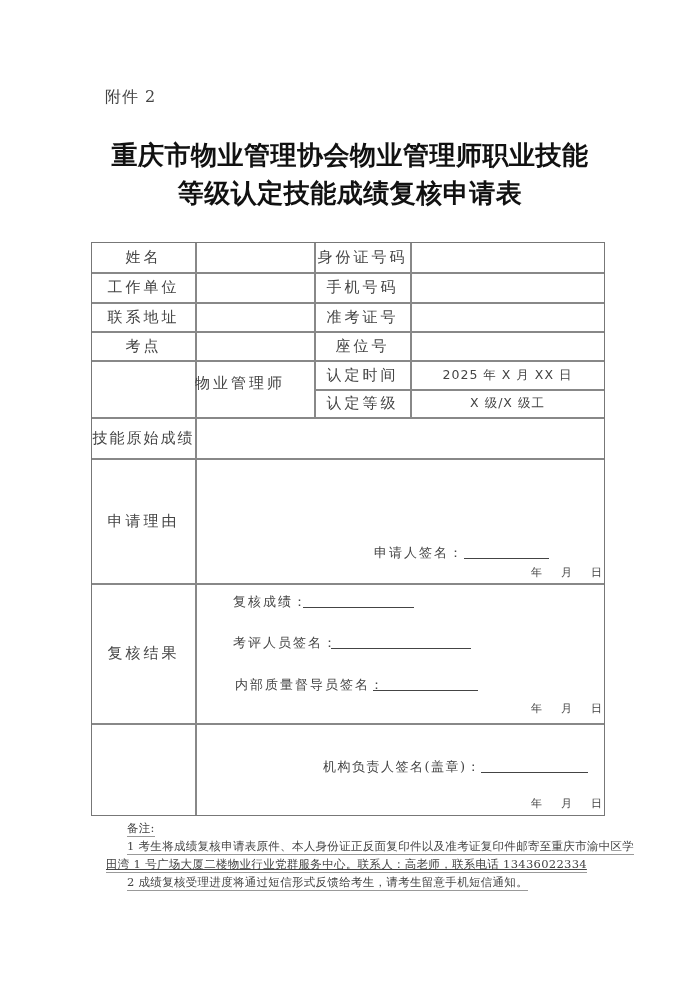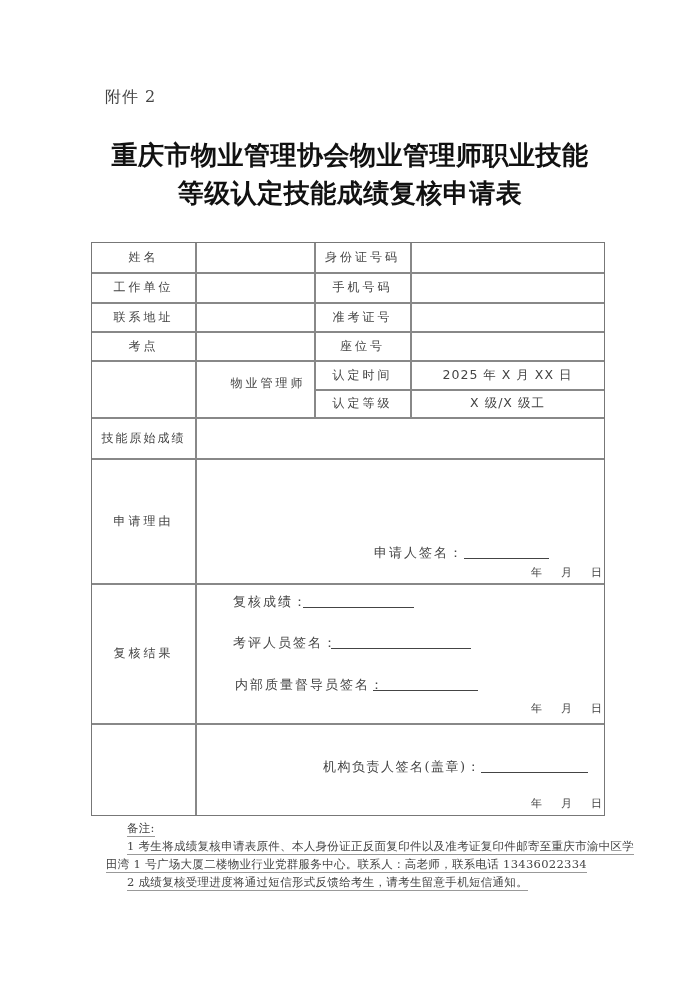--- a/index.html
+++ b/index.html
@@ -11,21 +11,21 @@
            font-size: 26px; color: #111; letter-spacing: 0.5px; }
   .title.l1 { top: 138px; }
   .title.l2 { top: 176px; }
 
   .tbl { position: absolute; left: 91px; top: 242px; width: 514px; height: 574px;
          border: 1.5px solid #777; box-sizing: border-box; }
   .hl, .vl { position: absolute; background: #888; }
   .hl { height: 1.5px; }
   .vl { width: 1.5px; }
   .cell { position: absolute; display: flex; align-items: center; justify-content: center;
-          font-size: 12px; color: #444; letter-spacing: 3px; text-align: center; }
+          font-size: 15px; color: #444; letter-spacing: 3px; text-align: center; }
   .val { letter-spacing: 1px; font-family: "DejaVu Sans", "Liberation Sans", sans-serif; font-size: 12.5px; color: #444; }
   .txt { position: absolute; font-size: 13px; color: #444; letter-spacing: 2px; white-space: nowrap; }
   .line { position: absolute; height: 1.3px; background: #444; }
   .date { position: absolute; font-size: 11px; color: #444; white-space: nowrap; word-spacing: 0; }
   .date span { display: inline-block; width: 30px; text-align: left; }
   .multi { position: absolute; font-size: 13px; color: #444; letter-spacing: 3px; text-align: center; line-height: 20px; }
 
   .notes { position: absolute; left: 0; top: 820px; width: 700px; font-size: 11.5px; color: #444; }
   .note { position: absolute; white-space: nowrap; border-bottom: 1px solid #999; line-height: 16px; letter-spacing: 0.3px; }
 </style>
@@ -65,21 +65,21 @@
   <div class="cell" style="left:0;top:60px;width:103px;height:28px;">联系地址</div>
   <div class="cell" style="left:104px;top:60px;width:118px;height:28px;"></div>
   <div class="cell" style="left:223px;top:60px;width:95px;height:28px;">准考证号</div>
   <div class="cell" style="left:319px;top:60px;width:193px;height:28px;"></div>
 
   <div class="cell" style="left:0;top:89px;width:103px;height:28px;">考点</div>
   <div class="cell" style="left:104px;top:89px;width:118px;height:28px;"></div>
   <div class="cell" style="left:223px;top:89px;width:95px;height:28px;">座位号</div>
   <div class="cell" style="left:319px;top:89px;width:193px;height:28px;"></div>
 
-  <div class="cell" style="left:117px;top:118px;width:118px;height:44px;">物业管理师</div>
+  <div class="cell" style="left:89px;top:118px;width:118px;height:44px;">物业管理师</div>
   <div class="cell" style="left:227px;top:118px;width:87px;height:28px;">认定时间</div>
   <div class="cell val" style="left:319px;top:118px;width:193px;height:28px;">2025 年 X 月 XX 日</div>
   <div class="cell" style="left:223px;top:147px;width:95px;height:27px;">认定等级</div>
   <div class="cell val" style="left:319px;top:147px;width:193px;height:27px;">X 级/X 级工</div>
 
   <div class="cell" style="left:0;top:175px;width:103px;height:40px;letter-spacing:2px;">技能原始成绩</div>
   <div class="cell" style="left:104px;top:175px;width:408px;height:40px;"></div>
 
   <div class="cell" style="left:0;top:216px;width:103px;height:124px;">申请理由</div>
   <div style="position:absolute;left:104px;top:216px;width:408px;height:124px;"></div>
@@ -103,15 +103,15 @@
   <div class="txt" style="left:231px;top:515px;letter-spacing:1.5px;">机构负责人签名(盖章)：</div>
   <div class="line" style="left:389px;top:529px;width:107px;"></div>
   <div class="date" style="left:439px;top:553px;">
     <span>年</span><span>月</span><span style="width:14px">日</span>
   </div>
 </div>
 
 <div class="notes">
   <div class="note" style="left:127px;top:0;">备注:</div>
   <div class="note" style="left:127px;top:18px;">1 考生将成绩复核申请表原件、本人身份证正反面复印件以及准考证复印件邮寄至重庆市渝中区学</div>
-  <div class="note" style="left:106px;top:36px;">田湾 1 号广场大厦二楼物业行业党群服务中心。联系人：高老师，联系电话 13436022334</div>
+  <div class="note" style="left:106px;top:36px;text-decoration:underline;">田湾 1 号广场大厦二楼物业行业党群服务中心。联系人：高老师，联系电话 13436022334</div>
   <div class="note" style="left:127px;top:54px;">2 成绩复核受理进度将通过短信形式反馈给考生，请考生留意手机短信通知。</div>
 </div>
 
 </body></html>

